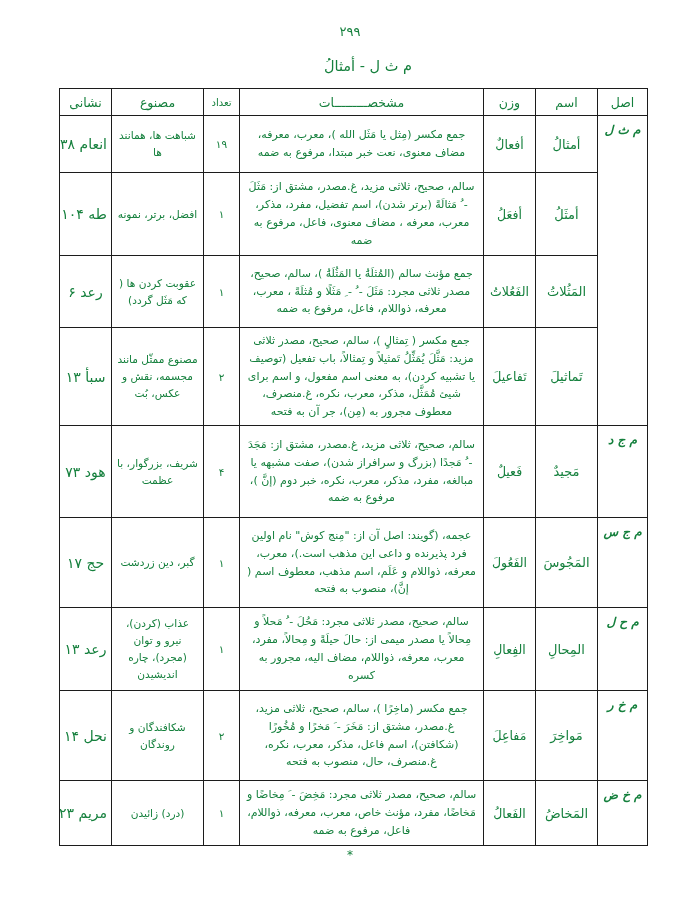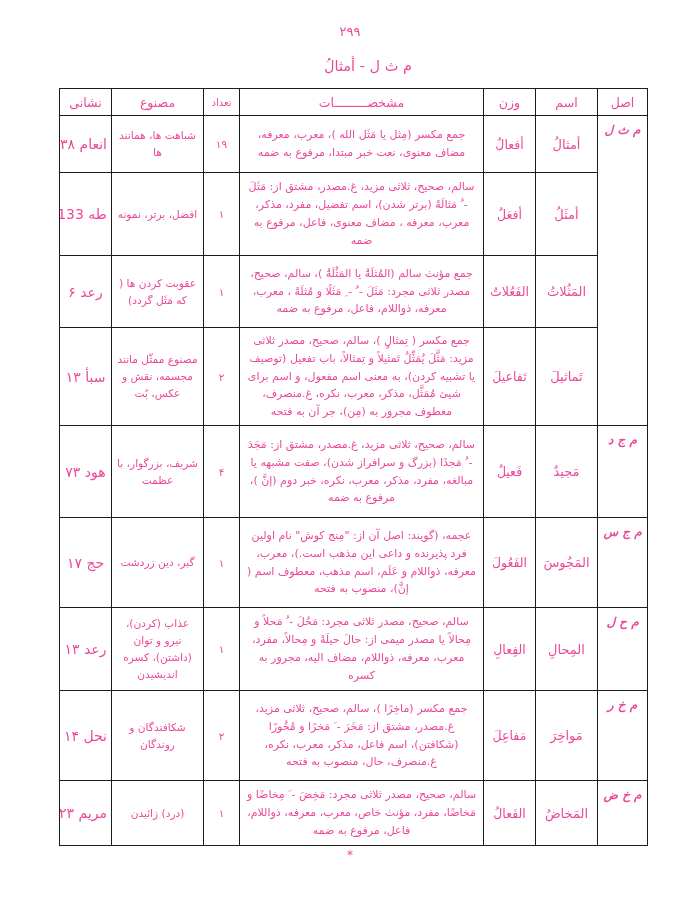--- a/index.html
+++ b/index.html
@@ -2,21 +2,21 @@
 <html lang="fa" dir="rtl"><head>
 <meta charset="utf-8">
 <style>
   html,body{margin:0;padding:0;background:#e9e9e9;}
   .page{
     position:relative;
     width:700px;height:905px;
     margin:0 auto;
     background:#ffffff;
     font-family:"DejaVu Sans", sans-serif;
-    color:#ec4899;
+    color:#15803d;
     direction:rtl;
     overflow:hidden;
   }
   .page-number{
     position:absolute;top:24px;left:0;right:0;
     text-align:center;font-size:13px;letter-spacing:1px;
   }
   .doc-title{
     position:absolute;top:58px;left:0;right:0;
     text-align:center;font-size:14.5px;padding-left:36px;
@@ -112,21 +112,21 @@
         <td class="cnt">۱۹</td>
         <td class="man">شباهت ها، همانند ها</td>
         <td class="nesh">انعام ۳۸</td>
       </tr>
       <tr class="h2">
         <td class="ism">أمثَلُ</td>
         <td class="vazn">أفعَلُ</td>
         <td class="det">سالم، صحيح، ثلاثى مزيد، غ.مصدر، مشتق از: مَثَلَ - ُ مَثالَةً (برتر شدن)، اسم تفضيل، مفرد، مذكر، معرب، معرفه ، مضاف معنوى، فاعل، مرفوع به ضمه</td>
         <td class="cnt">۱</td>
         <td class="man">افضل، برتر، نمونه</td>
-        <td class="nesh">طه 133</td>
+        <td class="nesh">طه ۱۰۴</td>
       </tr>
       <tr class="h3">
         <td class="ism">المَثُلاتُ</td>
         <td class="vazn">الفَعُلاتُ</td>
         <td class="det">جمع مؤنث سالم (المُثلَةُ يا المَثُلَةُ )، سالم، صحيح، مصدر ثلاثى مجرد: مَثَلَ - ُ - ِ مَثَلًا و مُثلَةً ، معرب، معرفه، ذواللام، فاعل، مرفوع به ضمه</td>
         <td class="cnt">۱</td>
         <td class="man">عقوبت كردن ها ( كه مَثَل گردد)</td>
         <td class="nesh">رعد ۶</td>
       </tr>
       <tr class="h4">
@@ -154,21 +154,21 @@
         <td class="cnt">۱</td>
         <td class="man">گبر، دين زردشت</td>
         <td class="nesh">حج ۱۷</td>
       </tr>
       <tr class="h7">
         <td class="asl">م ح ل</td>
         <td class="ism">المِحالِ</td>
         <td class="vazn">الفِعالِ</td>
         <td class="det">سالم، صحيح، مصدر ثلاثى مجرد: مَحُلَ - ُ مَحلاً و مِحالاً يا مصدر ميمى از: حالَ حيلَةً و مِحالاً، مفرد، معرب، معرفه، ذواللام، مضاف اليه، مجرور به كسره</td>
         <td class="cnt">۱</td>
-        <td class="man">عذاب (كردن)، نيرو و توان (داشتن)، كسره انديشيدن</td>
+        <td class="man">عذاب (كردن)، نيرو و توان (مجرد)، چاره انديشيدن</td>
         <td class="nesh">رعد ۱۳</td>
       </tr>
       <tr class="h8">
         <td class="asl">م خ ر</td>
         <td class="ism">مَواخِرَ</td>
         <td class="vazn">مَفاعِلَ</td>
         <td class="det">جمع مكسر (ماخِرًا )، سالم، صحيح، ثلاثى مزيد، غ.مصدر، مشتق از: مَخَرَ - َ مَخرًا و مُخُورًا (شكافتن)، اسم فاعل، مذكر، معرب، نكره، غ.منصرف، حال، منصوب به فتحه</td>
         <td class="cnt">۲</td>
         <td class="man">شكافندگان و روندگان</td>
         <td class="nesh">نحل ۱۴</td>

